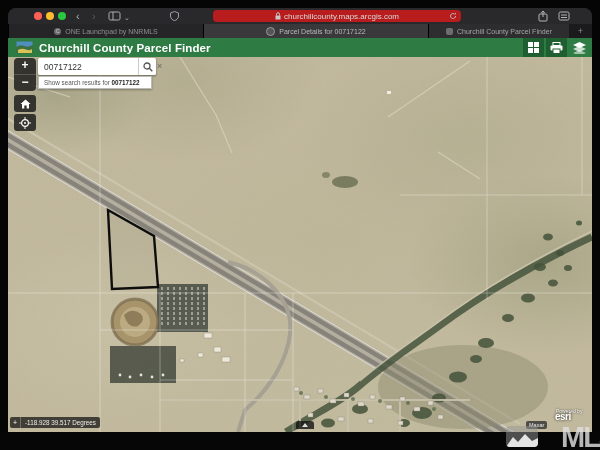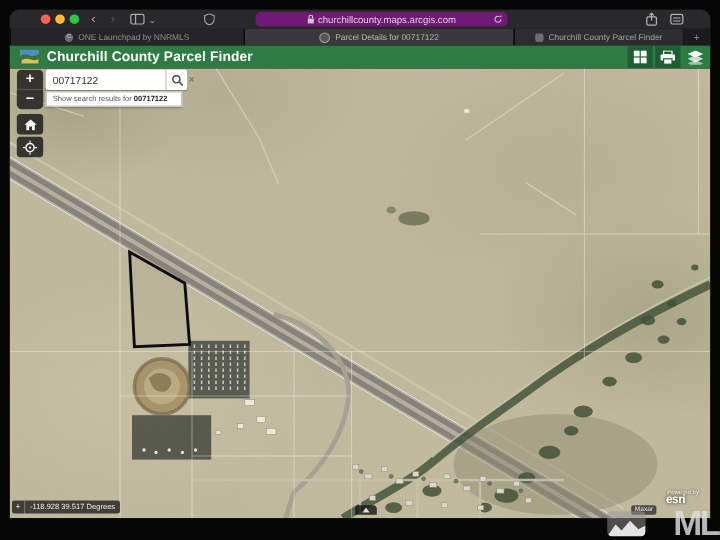--- a/index.html
+++ b/index.html
@@ -4,21 +4,21 @@
 <style>
   html,body{margin:0;padding:0;width:600px;height:450px;overflow:hidden;background:#050505;
     font-family:"Liberation Sans","DejaVu Sans",sans-serif;-webkit-font-smoothing:antialiased;}
   .abs{position:absolute;}
   
   #window{left:8px;top:8px;width:584px;height:424px;border-radius:8px 8px 0 0;overflow:hidden;background:#1e1e1f;}
   
   #titlebar{left:0;top:0;width:584px;height:16px;background:#29292b;}
   .light{width:8px;height:8px;border-radius:50%;top:4px;}
   .navglyph{top:1px;font-size:11px;line-height:14px;color:#aeaeae;}
-  #urlpill{left:205px;top:2px;width:210px;height:12px;background:#701a75;border-radius:4px;
+  #urlpill{left:205px;top:2px;width:248px;height:12px;background:#b91c1c;border-radius:4px;
     display:flex;align-items:center;justify-content:center;gap:3px;color:#d8d8da;font-size:8px;}
   #refresh{right:4px;top:2px;}
   
   #tabbar{left:0;top:16px;width:584px;height:14px;background:#1b1b1d;display:flex;}
   .tab{height:14px;display:flex;align-items:center;justify-content:center;gap:4px;
     border-left:1px solid #000;box-sizing:border-box;font-size:7px;color:#8f8f8f;overflow:hidden;white-space:nowrap;}
   .tab1{width:195px;background:#252527;}
   .tab2{width:225px;background:#39393b;color:#b9b9b9;}
   .tab3{width:141px;background:#2d2d2f;color:#a5a5a5;}
   .newtab{flex:1;background:#1b1b1d;color:#8f8f8f;font-size:9px;display:flex;align-items:center;justify-content:center;}

